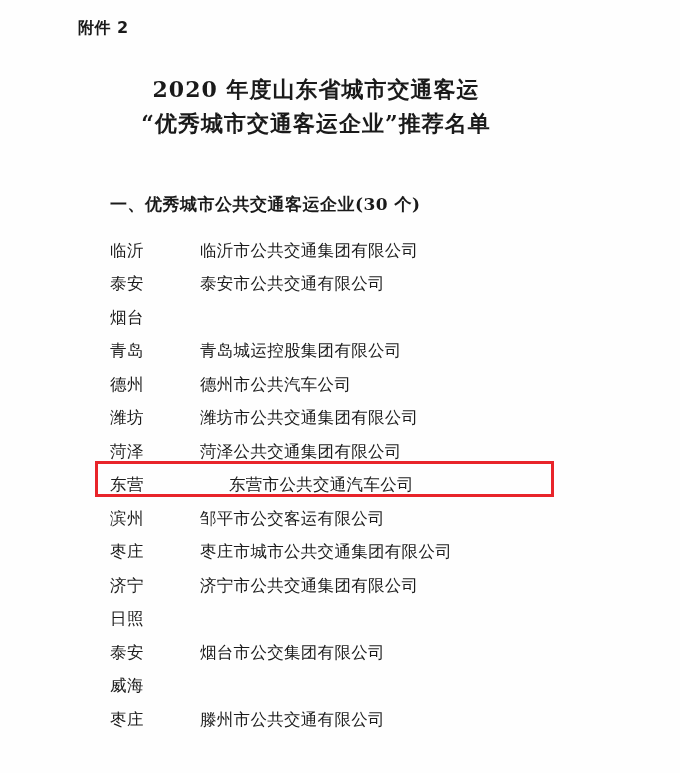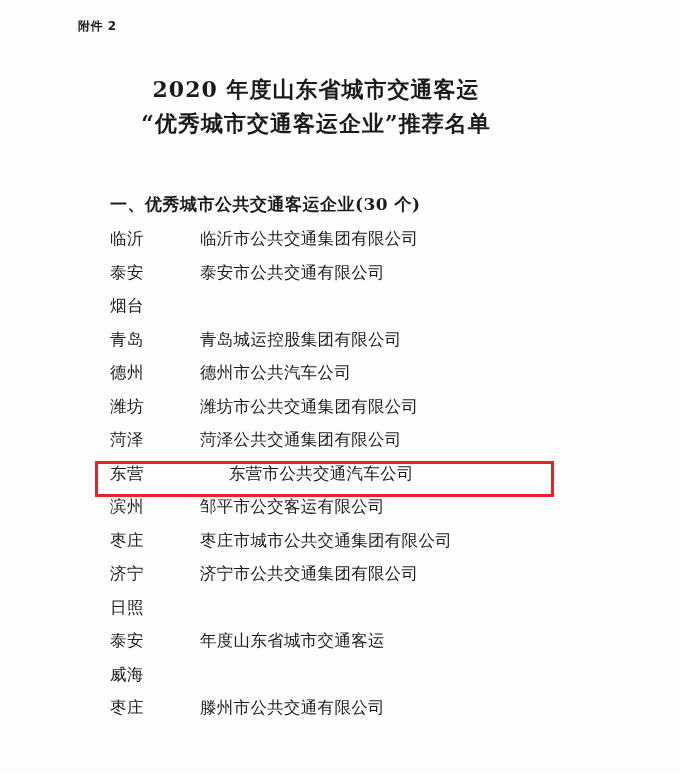--- a/index.html
+++ b/index.html
@@ -18,21 +18,21 @@
   .page {
     position: relative;
     width: 680px;
     height: 783px;
     background: #fefefe;
   }
   .attachment-label {
     position: absolute;
     left: 78px;
     top: 18px;
-    font-size: 12px;
+    font-size: 16px;
     font-weight: bold;
     letter-spacing: 0.5px;
     font-family: "DejaVu Sans", "Liberation Sans", sans-serif;
   }
   .title-block {
     position: absolute;
     left: 0;
     top: 72px;
     width: 632px;
     text-align: center;
@@ -53,21 +53,21 @@
     letter-spacing: 0.5px;
   }
   .list {
     position: absolute;
     left: 110px;
     top: 228px;
     width: 470px;
   }
   .row {
     display: flex;
-    align-items: flex-start;
+    align-items: flex-end;
     height: 33.5px;
     position: relative;
     font-family: Liberation Serif, serif;
   }
   .city {
     width: 90px;
     flex: 0 0 90px;
     font-size: 16.5px;
     letter-spacing: 0.5px;
   }
@@ -154,21 +154,21 @@
     </div>
     <div class="row">
       <span class="city">济宁</span>
       <span class="company">济宁市公共交通集团有限公司</span>
     </div>
     <div class="row">
       <span class="city">日照</span>
     </div>
     <div class="row">
       <span class="city">泰安</span>
-      <span class="company">年度山东省城市交通客运</span>
+      <span class="company">烟台市公交集团有限公司</span>
     </div>
     <div class="row">
       <span class="city">威海</span>
     </div>
     <div class="row">
       <span class="city">枣庄</span>
       <span class="company">滕州市公共交通有限公司</span>
     </div>
   </div>
 

